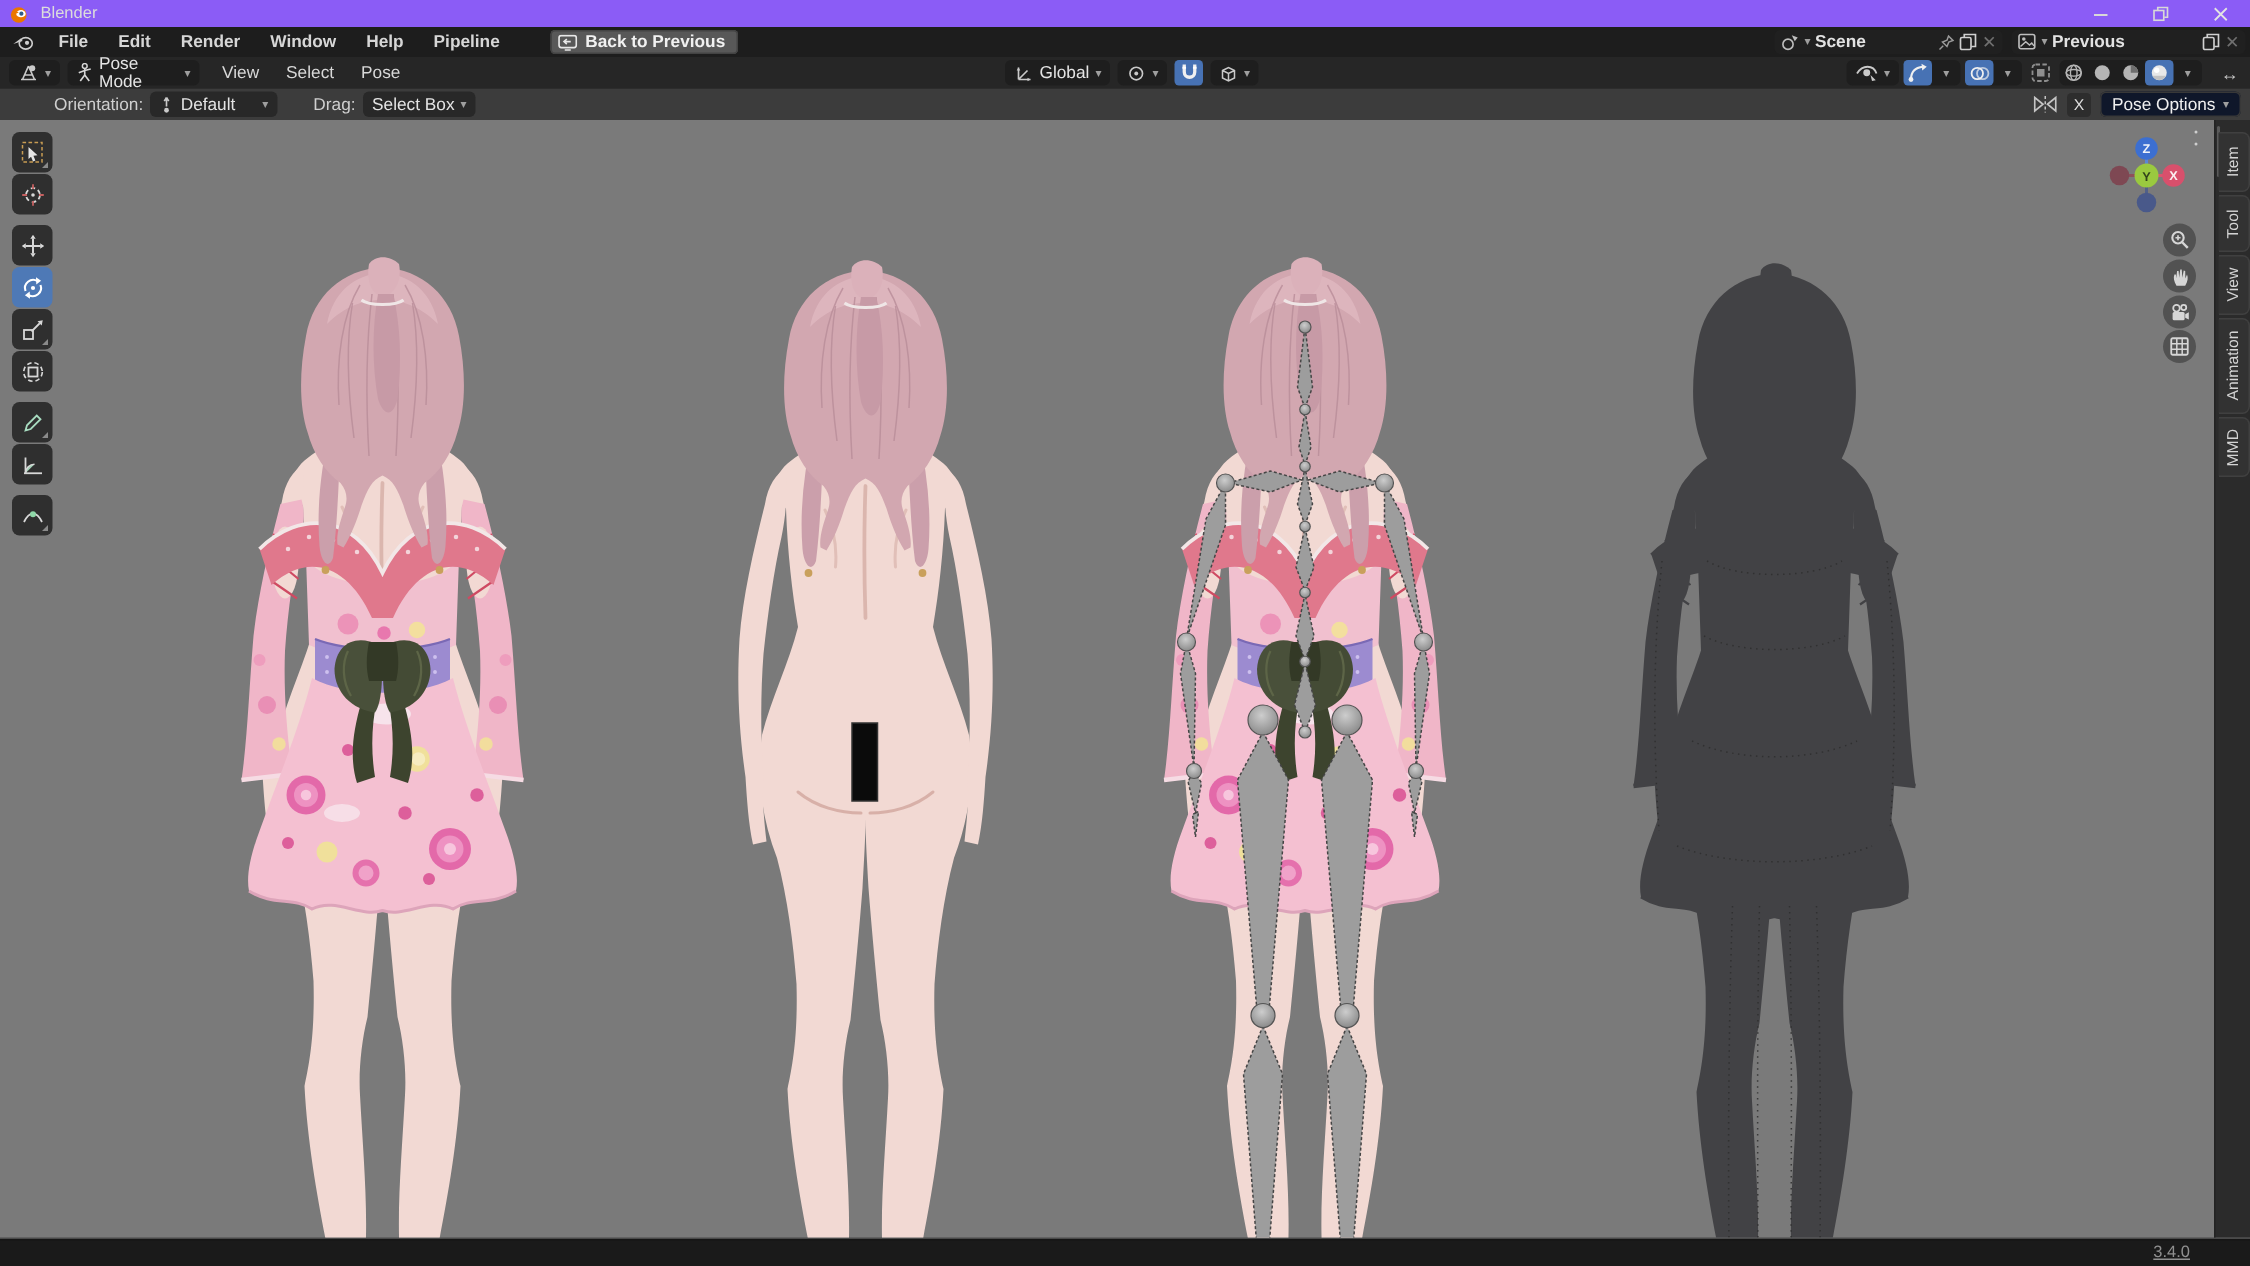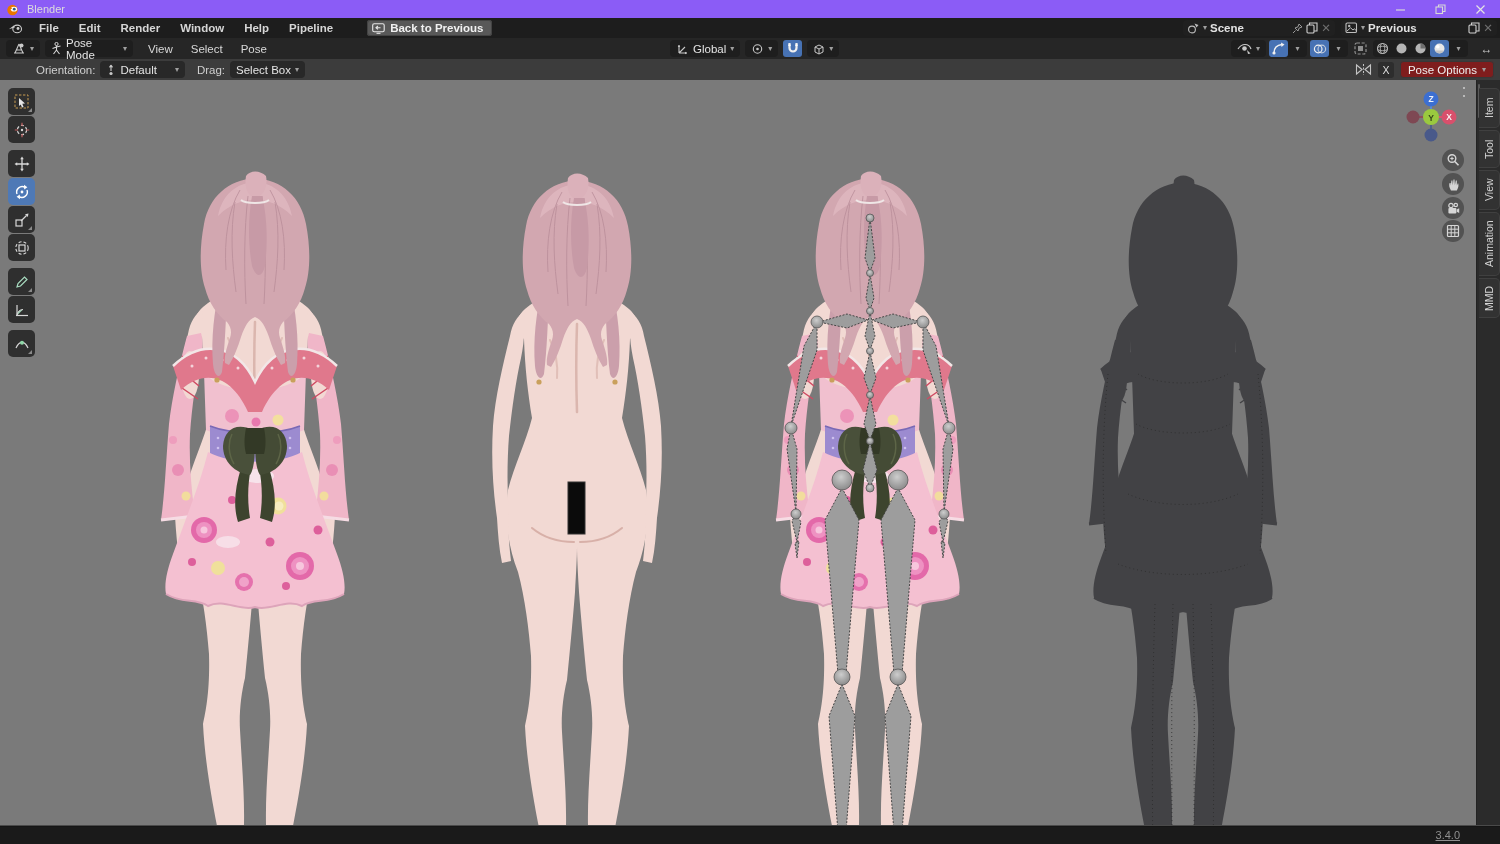--- a/index.html
+++ b/index.html
@@ -44,21 +44,21 @@
   .seg { display:flex; background:#1e1e1e; border-radius:4px; height:17px; align-items:center; }
   .seg .iconbtn { border-radius:3px; }
 
   
   .toolrow { position:absolute; left:0; top:59px; width:1500px; height:21px; background:#3c3c3c;
     display:flex; align-items:center; color:#cfcfcf; font-size:11.5px; }
   .toolrow .dd { background:#282828; }
   .lbl { margin-right:5px; }
   .xtoggle { width:16px; height:16px; background:#2d2d2d; border-radius:3px; color:#dedede;
     display:flex; align-items:center; justify-content:center; font-size:10.5px; }
-  .posebtn { background:#7f1d1d; border-radius:4px; height:17px; display:flex; align-items:center;
+  .posebtn { background:#0f172a; border-radius:4px; height:17px; display:flex; align-items:center;
     gap:5px; padding:0 8px; color:#f0f0f0; box-shadow:0 0 0 1px #383838 inset; }
 
   
   .viewport { position:absolute; left:0; top:80px; width:1500px; height:746px; background:#7a7a7a;
     overflow:hidden; border-bottom:1px solid #4a4a4a; }
   .fig { position:absolute; }
 
   
   .ltool { position:absolute; left:8px; top:8px; width:27px; display:flex; flex-direction:column; }
   .tbtn { width:27px; height:27px; background:#2f2f2f; border-radius:5px; margin-bottom:1px;
@@ -309,21 +309,21 @@
   <div class="toolrow">
     <span class="lbl" style="margin-left:36px">Orientation:</span>
     <div class="dd">
       <svg width="10" height="12" viewBox="0 0 10 12">
         <path d="M5,1 L5,7 M5,1 L3.5,3.4 M5,1 L6.5,3.4" stroke="#c9c9c9" stroke-width="1.1" fill="none"></path>
         <circle cx="5" cy="9.5" r="1.6" fill="#c9c9c9"></circle>
       </svg>
       <span>Default</span>
       <span class="chev" style="margin-left:14px">▾</span>
     </div>
-    <span class="lbl" style="margin-left:12px">Drag:</span>
+    <span class="lbl" style="margin-left:24px">Drag:</span>
     <div class="dd">
       <span>Select Box</span>
       <span class="chev">▾</span>
     </div>
     <div style="position:absolute; right:6px; display:flex; align-items:center; gap:6px;">
       <svg width="17" height="13" viewBox="0 0 17 13">
         <path d="M7,6.5 L1.5,2 L1.5,11 Z" fill="none" stroke="#c4c4c4" stroke-width="1.1"></path>
         <path d="M10,6.5 L15.5,2 L15.5,11 Z" fill="none" stroke="#c4c4c4" stroke-width="1.1"></path>
         <line x1="8.5" y1="1" x2="8.5" y2="12" stroke="#c4c4c4" stroke-width="1" stroke-dasharray="2,1.5"></line>
       </svg>

